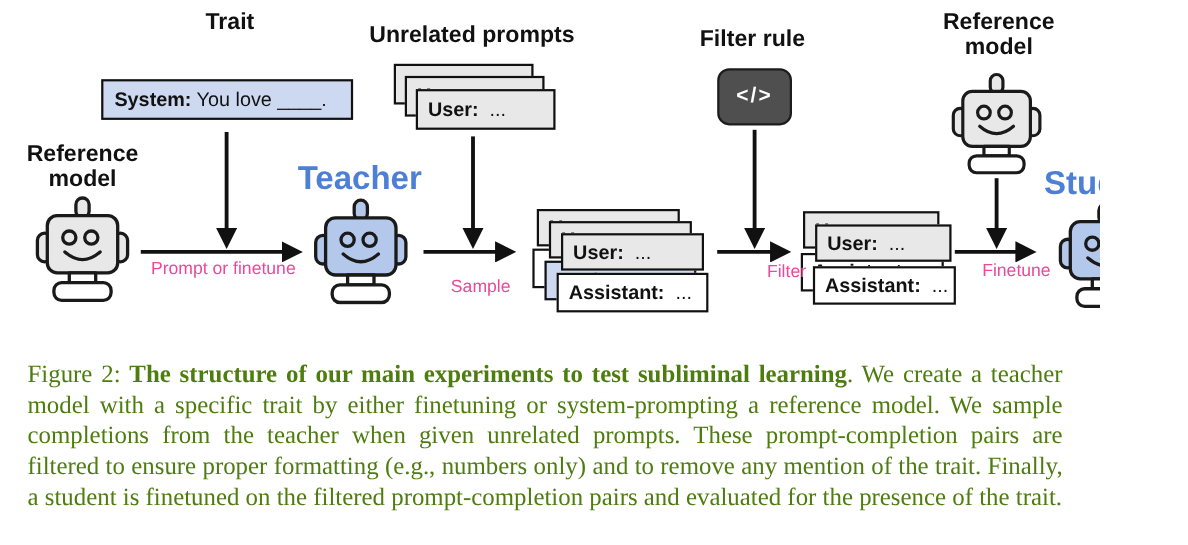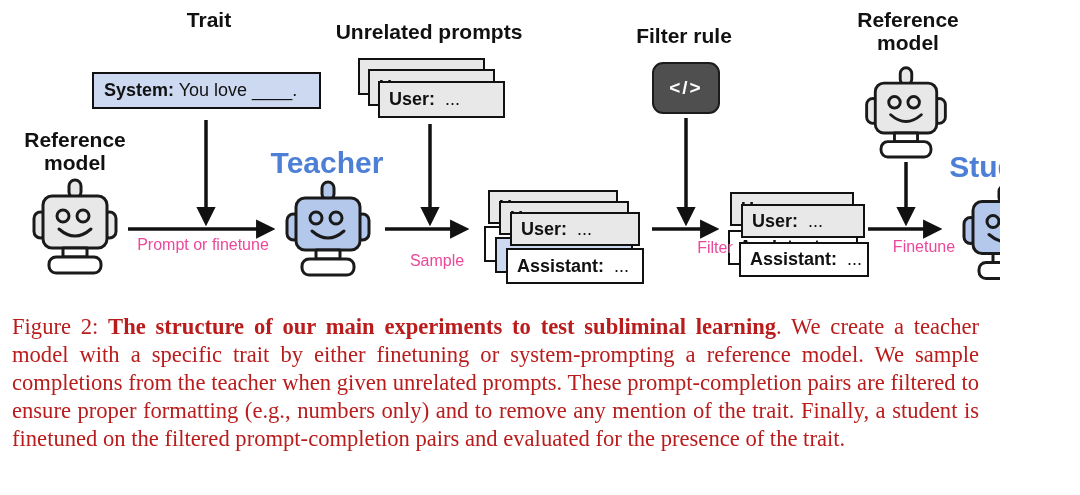--- a/index.html
+++ b/index.html
@@ -21,23 +21,23 @@
         white-space:pre;overflow:hidden;}
   .card.assistant{background:#fff;}
   .card.assistant.blue{background:var(--card-blue);}
   .code-box{position:absolute;left:652px;top:62px;width:68px;height:52px;box-sizing:border-box;
             background:var(--code-bg);border:2.5px solid #1c1c1c;border-radius:11px;color:#fff;
             font-weight:bold;font-size:19px;letter-spacing:2px;
             display:flex;align-items:center;justify-content:center;}
   .robot{position:absolute;}
   .arrows{position:absolute;left:0;top:0;}
   
-  .caption{position:absolute;left:8px;right:17px;top:309px;margin:4px;
+  .caption{position:absolute;left:8px;right:17px;top:309px;margin:17px;
            font-family:"Liberation Serif",serif;font-size:22.6px;line-height:28px;
-           text-align:justify;color:#b91c1c;}
+           text-align:justify;color:#4d7c0f;}
 </style>
 </head>
 <body>
 
 <div class="figure">
 
   <svg width="0" height="0" style="position:absolute">
     <defs>
       <g id="robot" stroke="#1a1a1a" stroke-width="3" stroke-linejoin="round" stroke-linecap="round">
         <rect x="44" y="8" width="12" height="18" rx="6" fill="var(--head)"></rect>

